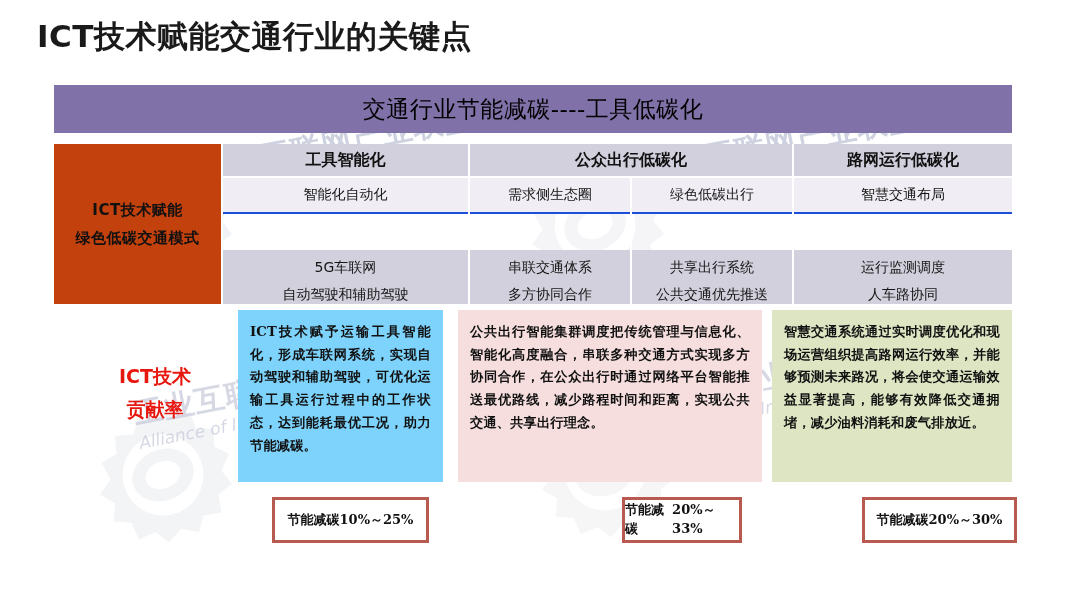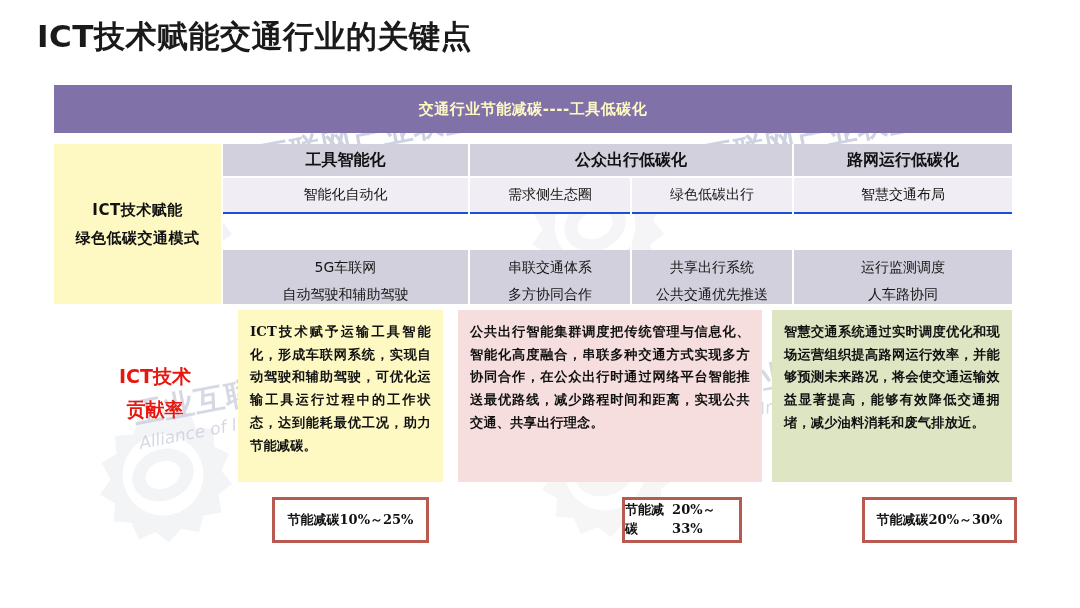--- a/index.html
+++ b/index.html
@@ -29,31 +29,31 @@
     letter-spacing:.5px;z-index:20;
   }
 
   
   .banner{
     position:absolute;left:54px;top:85px;width:958px;height:48px;
     background:#8071a8;z-index:10;
   }
   .banner .banner-text{
     position:absolute;left:0;right:0;top:50%;transform:translateY(-50%);
-    text-align:center;color:#fef9c3;font-size:15px;font-weight:bold;
+    text-align:center;color:#000000;font-size:23px;font-weight:normal;
     letter-spacing:.5px;
   }
 
   
   .tbl{
     position:absolute;left:54px;top:144px;width:958px;height:160px;
     z-index:10;display:flex;
   }
   .col-label{
-    width:169px;background:#fef9c3;
+    width:169px;background:#c2410c;
     display:flex;flex-direction:column;align-items:center;justify-content:center;
     border-right:2px solid #ffffff;box-sizing:border-box;
   }
   .col-label .ln{font-size:15px;font-weight:bold;color:#111;line-height:1.9;letter-spacing:.5px;}
   .cols{flex:1;display:flex;}
   .grp{display:flex;flex-direction:column;box-sizing:border-box;}
   .grp.g1{width:245px;}
   .grp.g2{width:324px;}
   .grp.g3{flex:1;}
   .grp + .grp{border-left:2px solid #ffffff;}
@@ -83,21 +83,21 @@
   .contrib .ln{display:block;}
 
   
   .desc{
     position:absolute;top:310px;height:172px;z-index:10;
     box-sizing:border-box;padding:11px 12px 8px 12px;
     font-family:"DejaVu Serif","Liberation Serif",serif;
     font-size:13.2px;font-weight:bold;color:#111;line-height:1.72;
     text-align:justify;letter-spacing:.2px;
   }
-  .desc.blue{left:238px;width:205px;background:#fef9c3;}
+  .desc.blue{left:238px;width:205px;background:#7dd3fc;}
   .desc.pink{left:458px;width:304px;background:#f5dedd;}
   .desc.green{left:772px;width:240px;background:#dde5c3;}
 
   
   .callout{
     position:absolute;top:497px;height:46px;z-index:10;
     background:#ffffff;border:3px solid #b95a50;box-sizing:border-box;
     display:flex;flex-direction:row;align-items:center;justify-content:center;
     font-family:"DejaVu Serif","Liberation Serif",serif;
     font-size:13px;font-weight:bold;color:#111;line-height:1.45;

